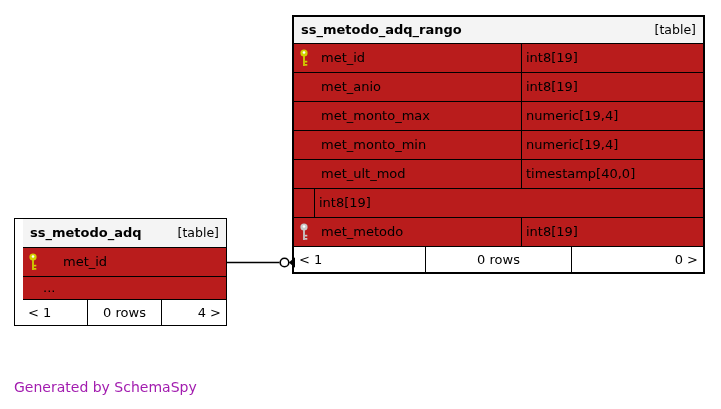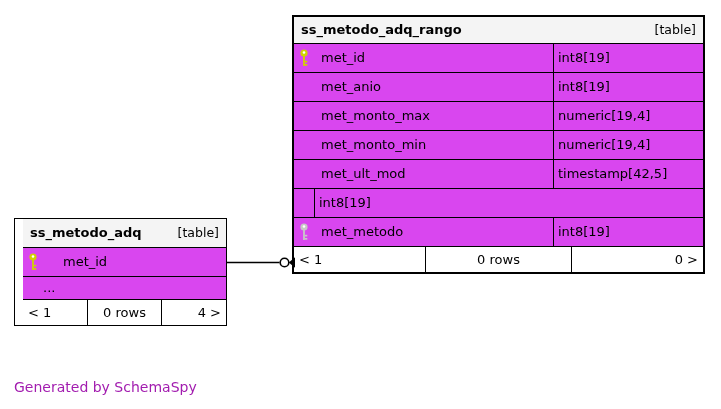--- a/index.html
+++ b/index.html
@@ -19,29 +19,29 @@
     background:var(--header-bg,#f4f4f4);
     border-bottom:1.5px solid var(--node-border,#000);
   }
   .tnode.secondary .thead { height:28.5px; }
   .tname { font-weight:bold; font-size:13px; white-space:nowrap; }
   .tbadge { font-size:12.5px; white-space:nowrap; }
 
   .trow {
     display:flex; align-items:center; height:29px;
     border-bottom:1.5px solid var(--node-border,#000);
-    font-size:13px; background:#d946ef;
+    font-size:13px; background:#b91c1c;
   }
   .trow.ellipsis-row { height:23px; }
   .keycell { width:20px; height:100%; display:flex; align-items:center; justify-content:center; flex:none; }
   .colname { flex:1; padding-left:7px; white-space:nowrap; overflow:hidden; align-self:center; }
   .tnode.secondary .colname { padding-left:20px; }
   .ellipsis-row .colname { padding-left:6px; }
   .coltype {
-    width:150px; flex:none; height:100%;
+    width:182px; flex:none; height:100%;
     border-left:1.5px solid var(--node-border,#000);
     display:flex; align-items:center; padding-left:4px; white-space:nowrap;
   }
 
   .tfoot { display:flex; height:25px; font-size:13px; background:#fff; }
   .fcell { display:flex; align-items:center; white-space:nowrap; }
   .fcell.left  { justify-content:flex-start; padding-left:5px; }
   .fcell.mid   { flex:1; justify-content:center;
                  border-left:1.5px solid var(--node-border,#000);
                  border-right:1.5px solid var(--node-border,#000); }
@@ -95,21 +95,21 @@
 
     <div class="trow">
       <span class="keycell"></span>
       <span class="colname">met_monto_min</span>
       <span class="coltype">numeric[19,4]</span>
     </div>
 
     <div class="trow">
       <span class="keycell"></span>
       <span class="colname">met_ult_mod</span>
-      <span class="coltype">timestamp[42,5]</span>
+      <span class="coltype">timestamp[40,0]</span>
     </div>
 
 
     <div class="trow">
       <span class="keycell"></span>
       <span class="coltype">int8[19]</span>
     </div>
 
     <div class="trow">
       <span class="keycell">

